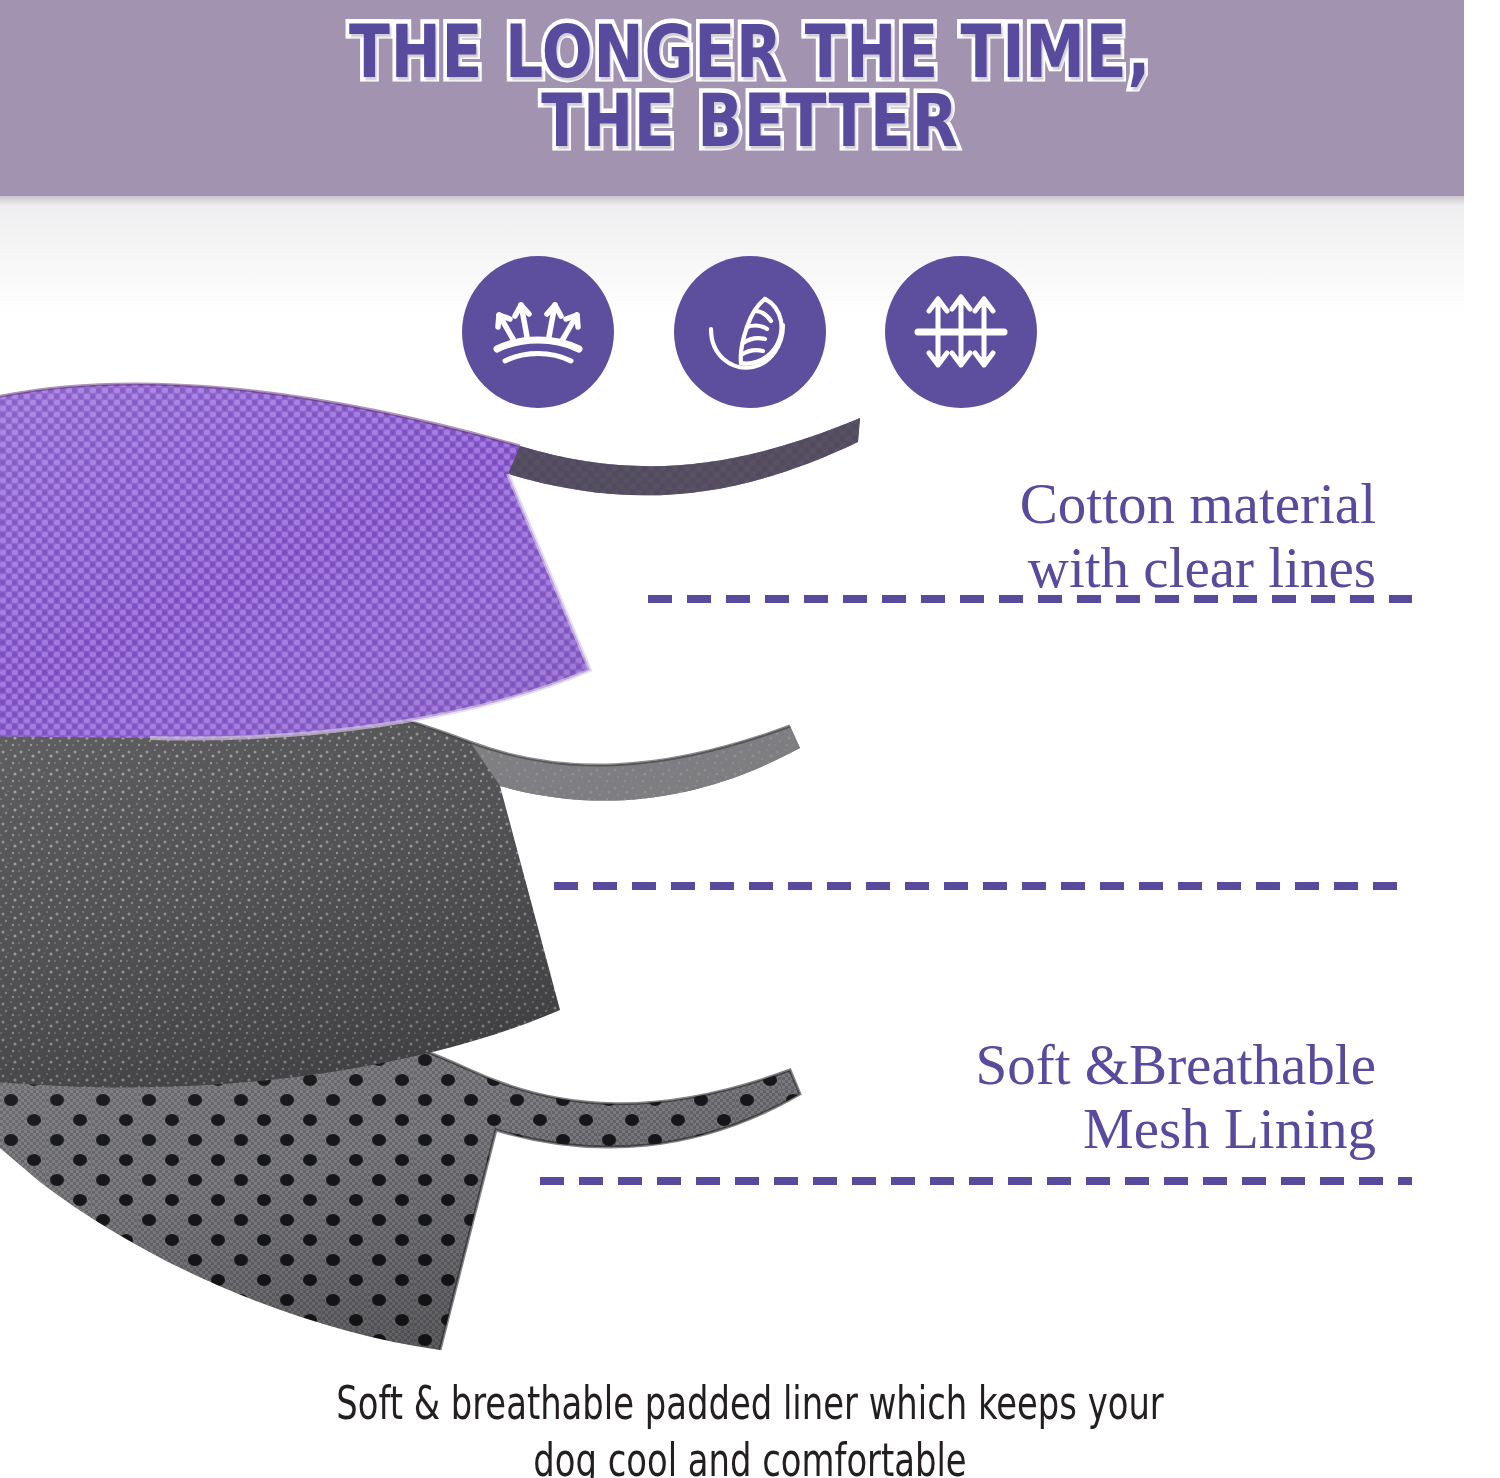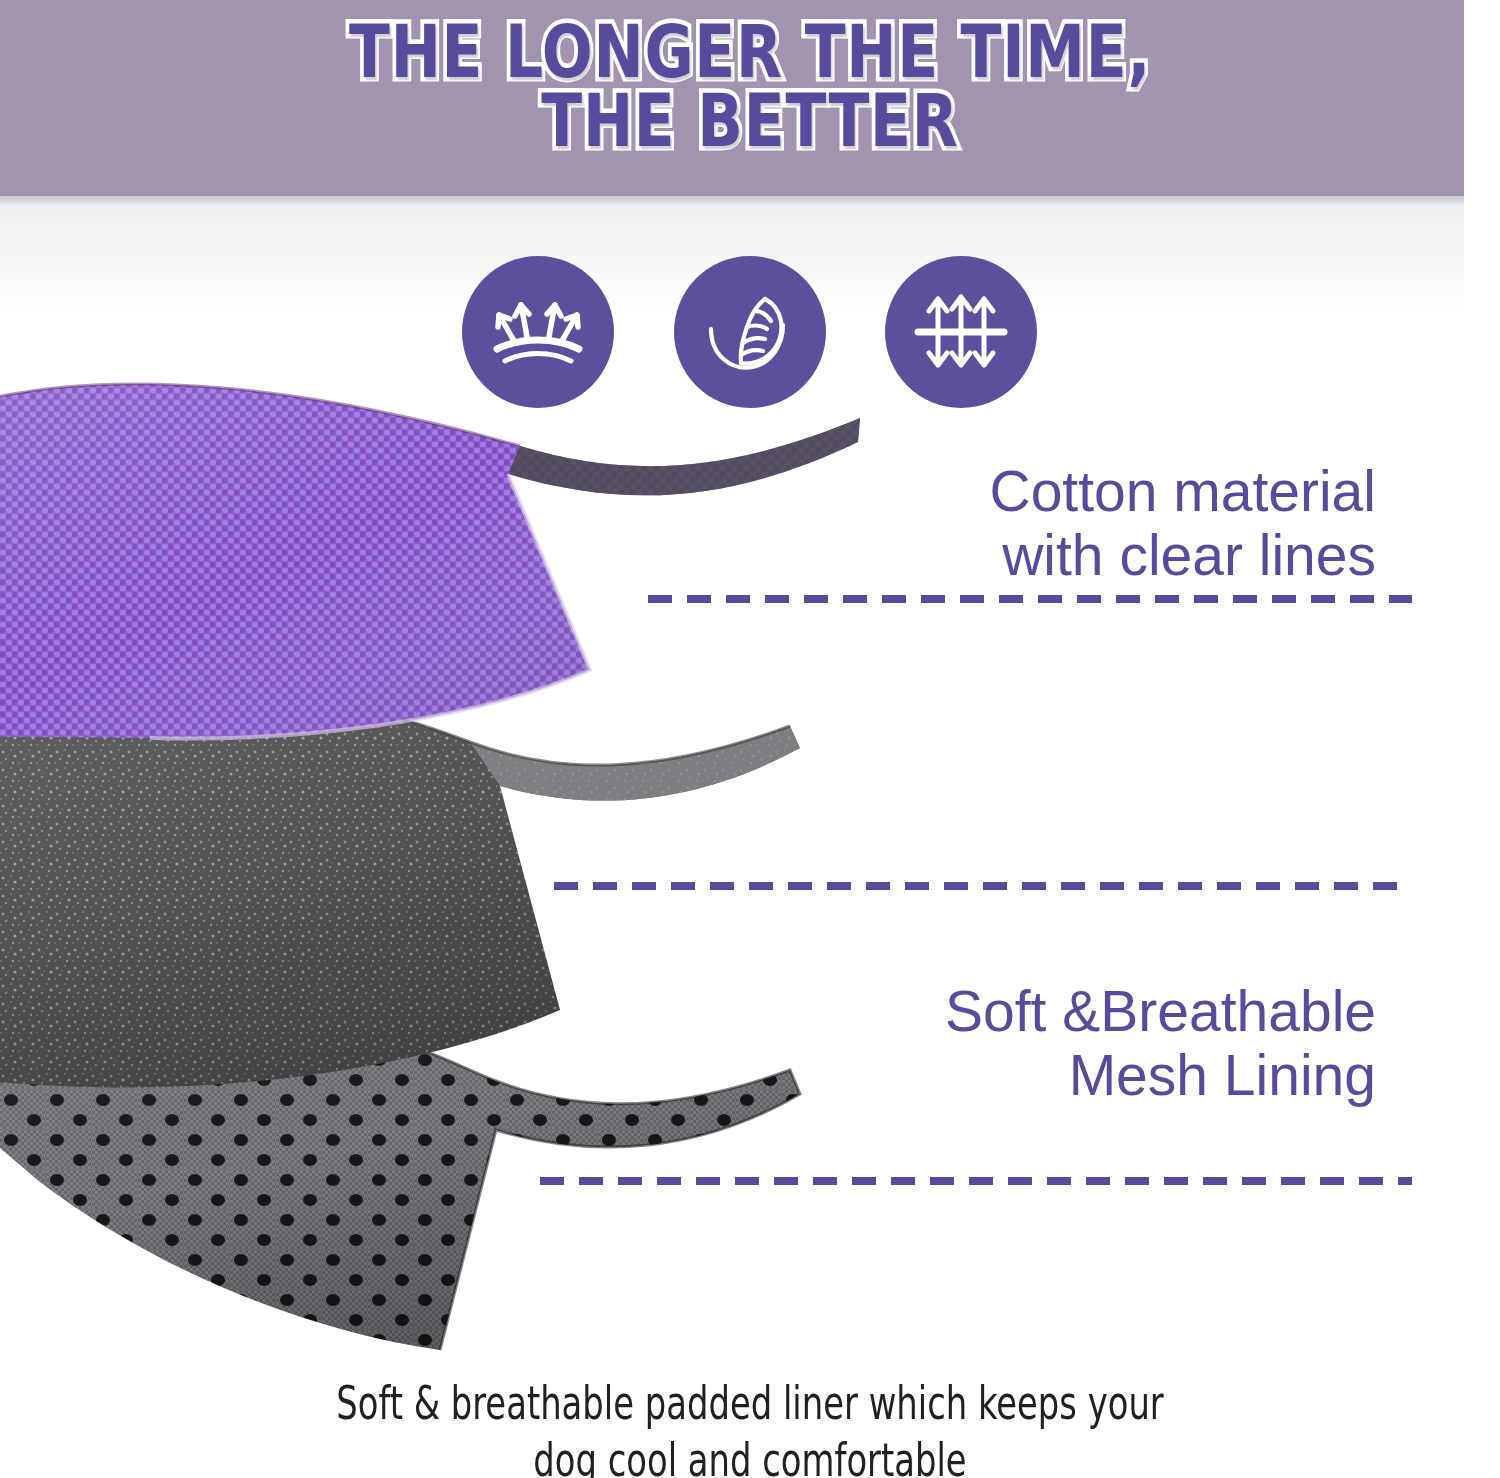--- a/index.html
+++ b/index.html
@@ -99,29 +99,30 @@
   .leader-1 { left: 648px;  top: 595px;  width: 764px; }
   .leader-2 { left: 554px;  top: 882px;  width: 858px; }
   .leader-3 { left: 540px;  top: 1177px; width: 872px; }
 
   
   .feature-label {
     position: absolute;
     right: 88px;
     width: 620px;
     text-align: right;
-    font-family: Liberation Sans, sans-serif;
+    font-family: Liberation Serif, serif;
     font-size: 57px;
     line-height: 1.12;
     color: #584a9c;
     white-space: pre-line;
+    margin-top: 12px;
   }
   .feature-1 { top: 460px; }
   .feature-2 { top: 748px; }
-  .feature-3 { top: 980px; }
+  .feature-3 { top: 1021px; }
 
   
   .caption {
     position: absolute;
     left: 0; top: 1374px;
     width: 1500px;
     text-align: center;
     font-family: "DejaVu Sans Condensed", "DejaVu Sans", sans-serif;
     font-size: 47px;
     line-height: 1.22;

